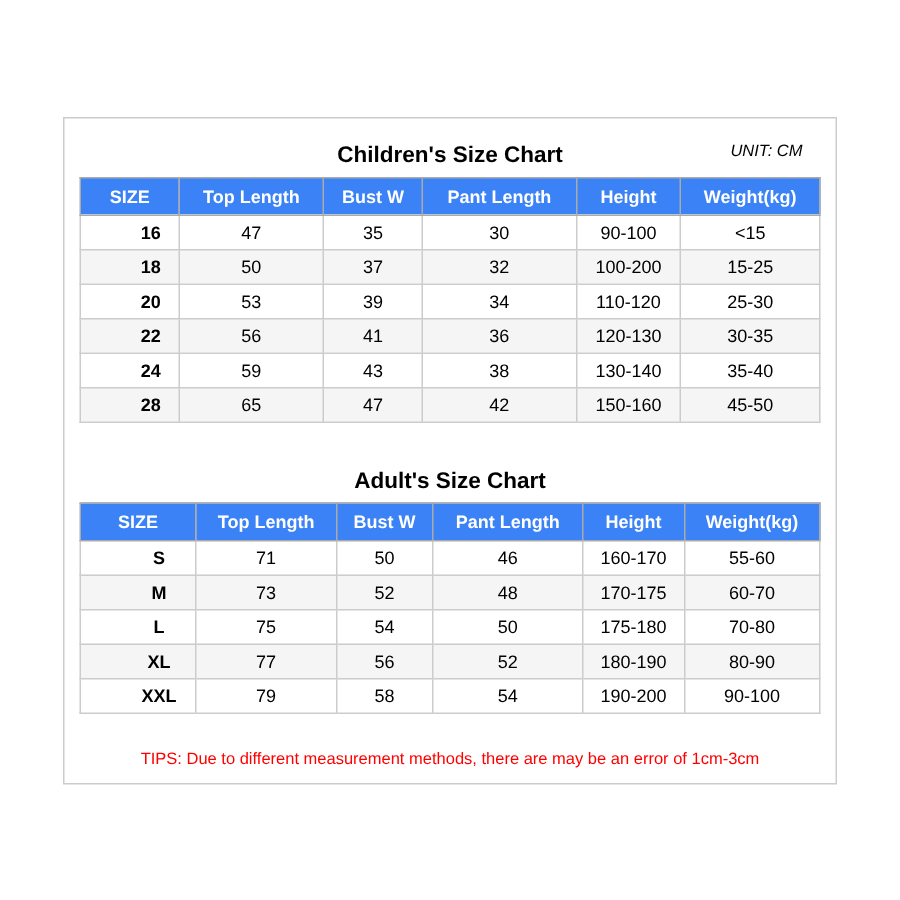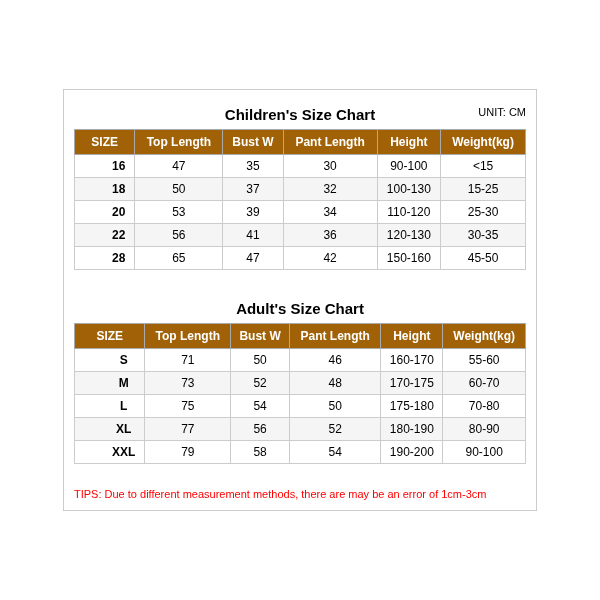--- a/index.html
+++ b/index.html
@@ -7,45 +7,46 @@
       width: 600px;
       height: 600px;
       background: #fff;
       font-family: Arial, sans-serif;
       font-size: 13px;
       display: flex;
       align-items: center;
       justify-content: center;
     }
     .chart-wrapper {
-      width: 474px;
+      width: 516px;
       border: 1px solid #ccc;
       padding: 10px;
     }
     .section-title {
       text-align: center;
       font-weight: bold;
       font-size: 15px;
       padding: 6px 0 2px 0;
       position: relative;
     }
     .unit-label {
       position: absolute;
-      right: 0;
+      right: 12px;
       top: 6px;
       font-size: 11px;
       font-weight: normal;
+      font-style: italic;
     }
     table {
       width: 100%;
       border-collapse: collapse;
       margin-top: 4px;
     }
     th {
-      background-color: #a16207;
+      background-color: #3b82f6;
       color: #fff;
       padding: 5px 4px;
       text-align: center;
       font-size: 12px;
       border: 1px solid #aaa;
     }
     td {
       padding: 4px 4px;
       text-align: center;
       border: 1px solid #ccc;
@@ -54,20 +55,21 @@
     tr:nth-child(even) td { background-color: #f5f5f5; }
     tr:nth-child(odd) td { background-color: #fff; }
     .size-col {
       font-weight: bold;
       padding-left: 32px;
     }
     .adult-section {
       margin-top: 24px;
     }
     .tips {
+      text-align: center;
       color: red;
       font-size: 11px;
       margin-top: 24px;
     }
   </style>
 </head>
 <body>
 
 <div class="chart-wrapper">
 
@@ -94,40 +96,48 @@
           <td>35</td>
           <td>30</td>
           <td>90-100</td>
           <td>&lt;15</td>
         </tr>
         <tr>
           <td class="size-col">18</td>
           <td>50</td>
           <td>37</td>
           <td>32</td>
-          <td>100-130</td>
+          <td>100-200</td>
           <td>15-25</td>
         </tr>
         <tr>
           <td class="size-col">20</td>
           <td>53</td>
           <td>39</td>
           <td>34</td>
           <td>110-120</td>
           <td>25-30</td>
         </tr>
         <tr>
           <td class="size-col">22</td>
           <td>56</td>
           <td>41</td>
           <td>36</td>
           <td>120-130</td>
           <td>30-35</td>
         </tr>
         <tr>
+          <td class="size-col">24</td>
+          <td>59</td>
+          <td>43</td>
+          <td>38</td>
+          <td>130-140</td>
+          <td>35-40</td>
+        </tr>
+        <tr>
           <td class="size-col">28</td>
           <td>65</td>
           <td>47</td>
           <td>42</td>
           <td>150-160</td>
           <td>45-50</td>
         </tr>
       </tbody>
   </table>
 

